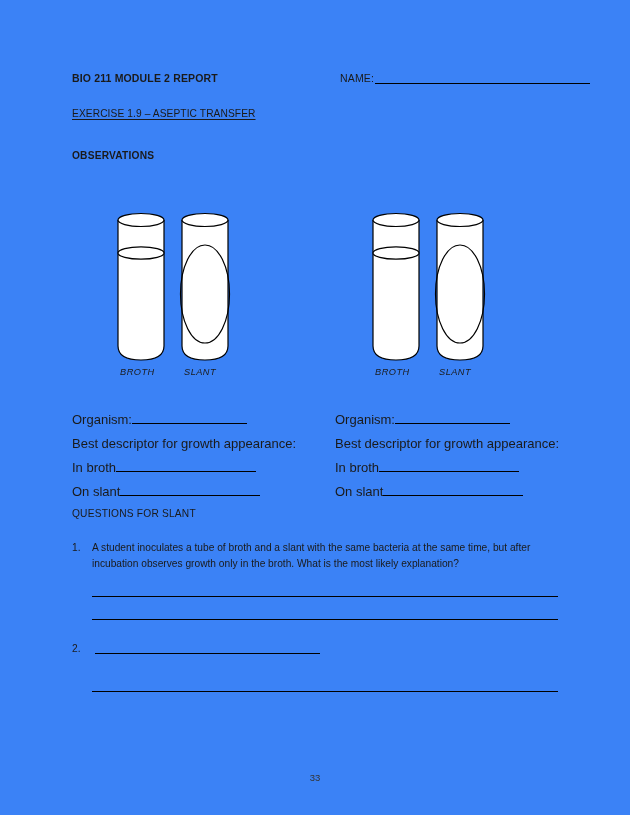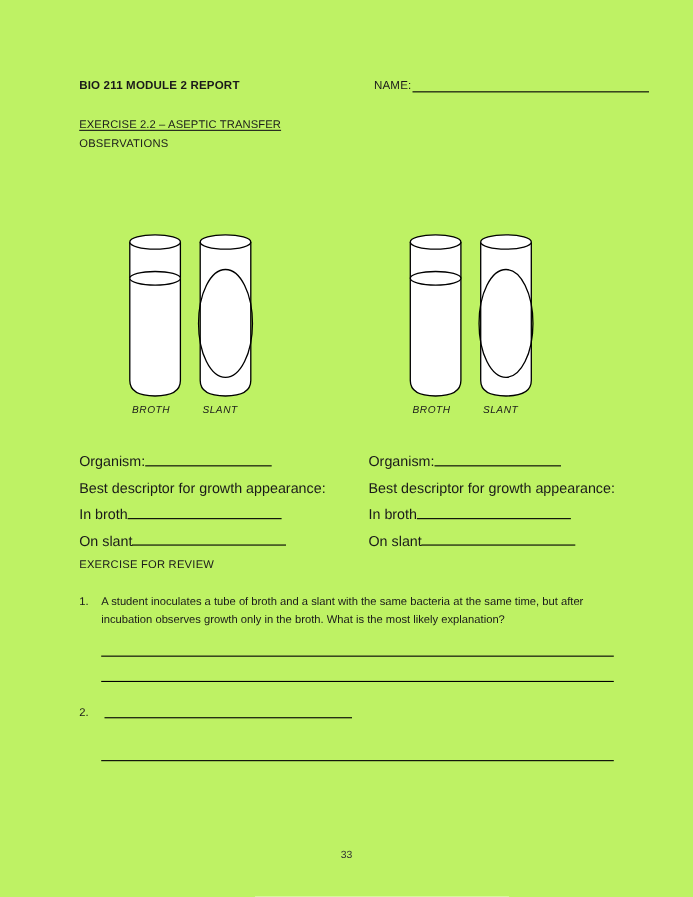--- a/index.html
+++ b/index.html
@@ -13,21 +13,21 @@
     position: relative;
     font-family: "Liberation Sans", sans-serif;
     color: #1a1a1a;
     overflow: hidden;
   }
   .page {
     position: absolute;
     left: 0; top: 0;
     width: 630px;
     height: 815px;
-    background: #bef264;
+    background: #3b82f6;
   }
 
   
   .header-row {
     position: absolute;
     left: 72px;
     top: 72px;
     width: 490px;
     display: flex;
     align-items: baseline;
@@ -66,23 +66,24 @@
     top: 108px;
     font-size: 10.2px;
     letter-spacing: 0.1px;
     text-decoration: underline;
     text-underline-offset: 2px;
     white-space: nowrap;
   }
   .observations-heading {
     position: absolute;
     left: 72px;
-    top: 126px;
+    top: 150px;
     font-size: 10.2px;
     letter-spacing: 0.2px;
+    font-weight: bold;
   }
   .intro-para {
     position: absolute;
     left: 72px;
     top: 155px;
     width: 470px;
     font-size: 10.2px;
     line-height: 15.6px;
     letter-spacing: 0.05px;
   }
@@ -204,21 +205,21 @@
 <div class="page">
 
   <div class="header-row">
     <div class="doc-title">BIO 211 MODULE 2 REPORT</div>
     <div class="name-group">
       <span class="name-label">NAME:</span>
       <span class="name-blank"></span>
     </div>
   </div>
 
-  <div class="exercise-heading">EXERCISE 2.2 – ASEPTIC TRANSFER</div>
+  <div class="exercise-heading">EXERCISE 1.9 – ASEPTIC TRANSFER</div>
   <div class="observations-heading">OBSERVATIONS</div>
 
   <div class="tube-group left">
     <svg class="tube-svg" width="122" height="155" viewBox="0 0 122 155">
 
       <path d="M6 10 L6 136 Q6 150 29 150 Q52 150 52 136 L52 10" fill="#ffffff" stroke="#000000" stroke-width="1.2"></path>
 
       <ellipse cx="29" cy="10" rx="23" ry="6.5" fill="#ffffff" stroke="#000000" stroke-width="1.2"></ellipse>
 
       <ellipse cx="29" cy="43" rx="23" ry="6.2" fill="#ffffff" stroke="#000000" stroke-width="1.2"></ellipse>
@@ -279,21 +280,21 @@
     <div class="form-row">
       <span class="fld-label">In broth</span>
       <span class="fld-blank blank-inbroth"></span>
     </div>
     <div class="form-row">
       <span class="fld-label">On slant</span>
       <span class="fld-blank blank-onslant"></span>
     </div>
   </div>
 
-  <div class="questions-heading">EXERCISE FOR REVIEW</div>
+  <div class="questions-heading">QUESTIONS FOR SLANT</div>
 
   <div class="question q1">
     <span class="q-num">1.</span>
     <span class="q-text">A student inoculates a tube of broth and a slant with the same bacteria at the same time, but after incubation observes growth only in the broth. What is the most likely explanation?</span>
   </div>
 
   <div class="answer-line a1"></div>
   <div class="answer-line a2"></div>
 
   <div class="question q2">

